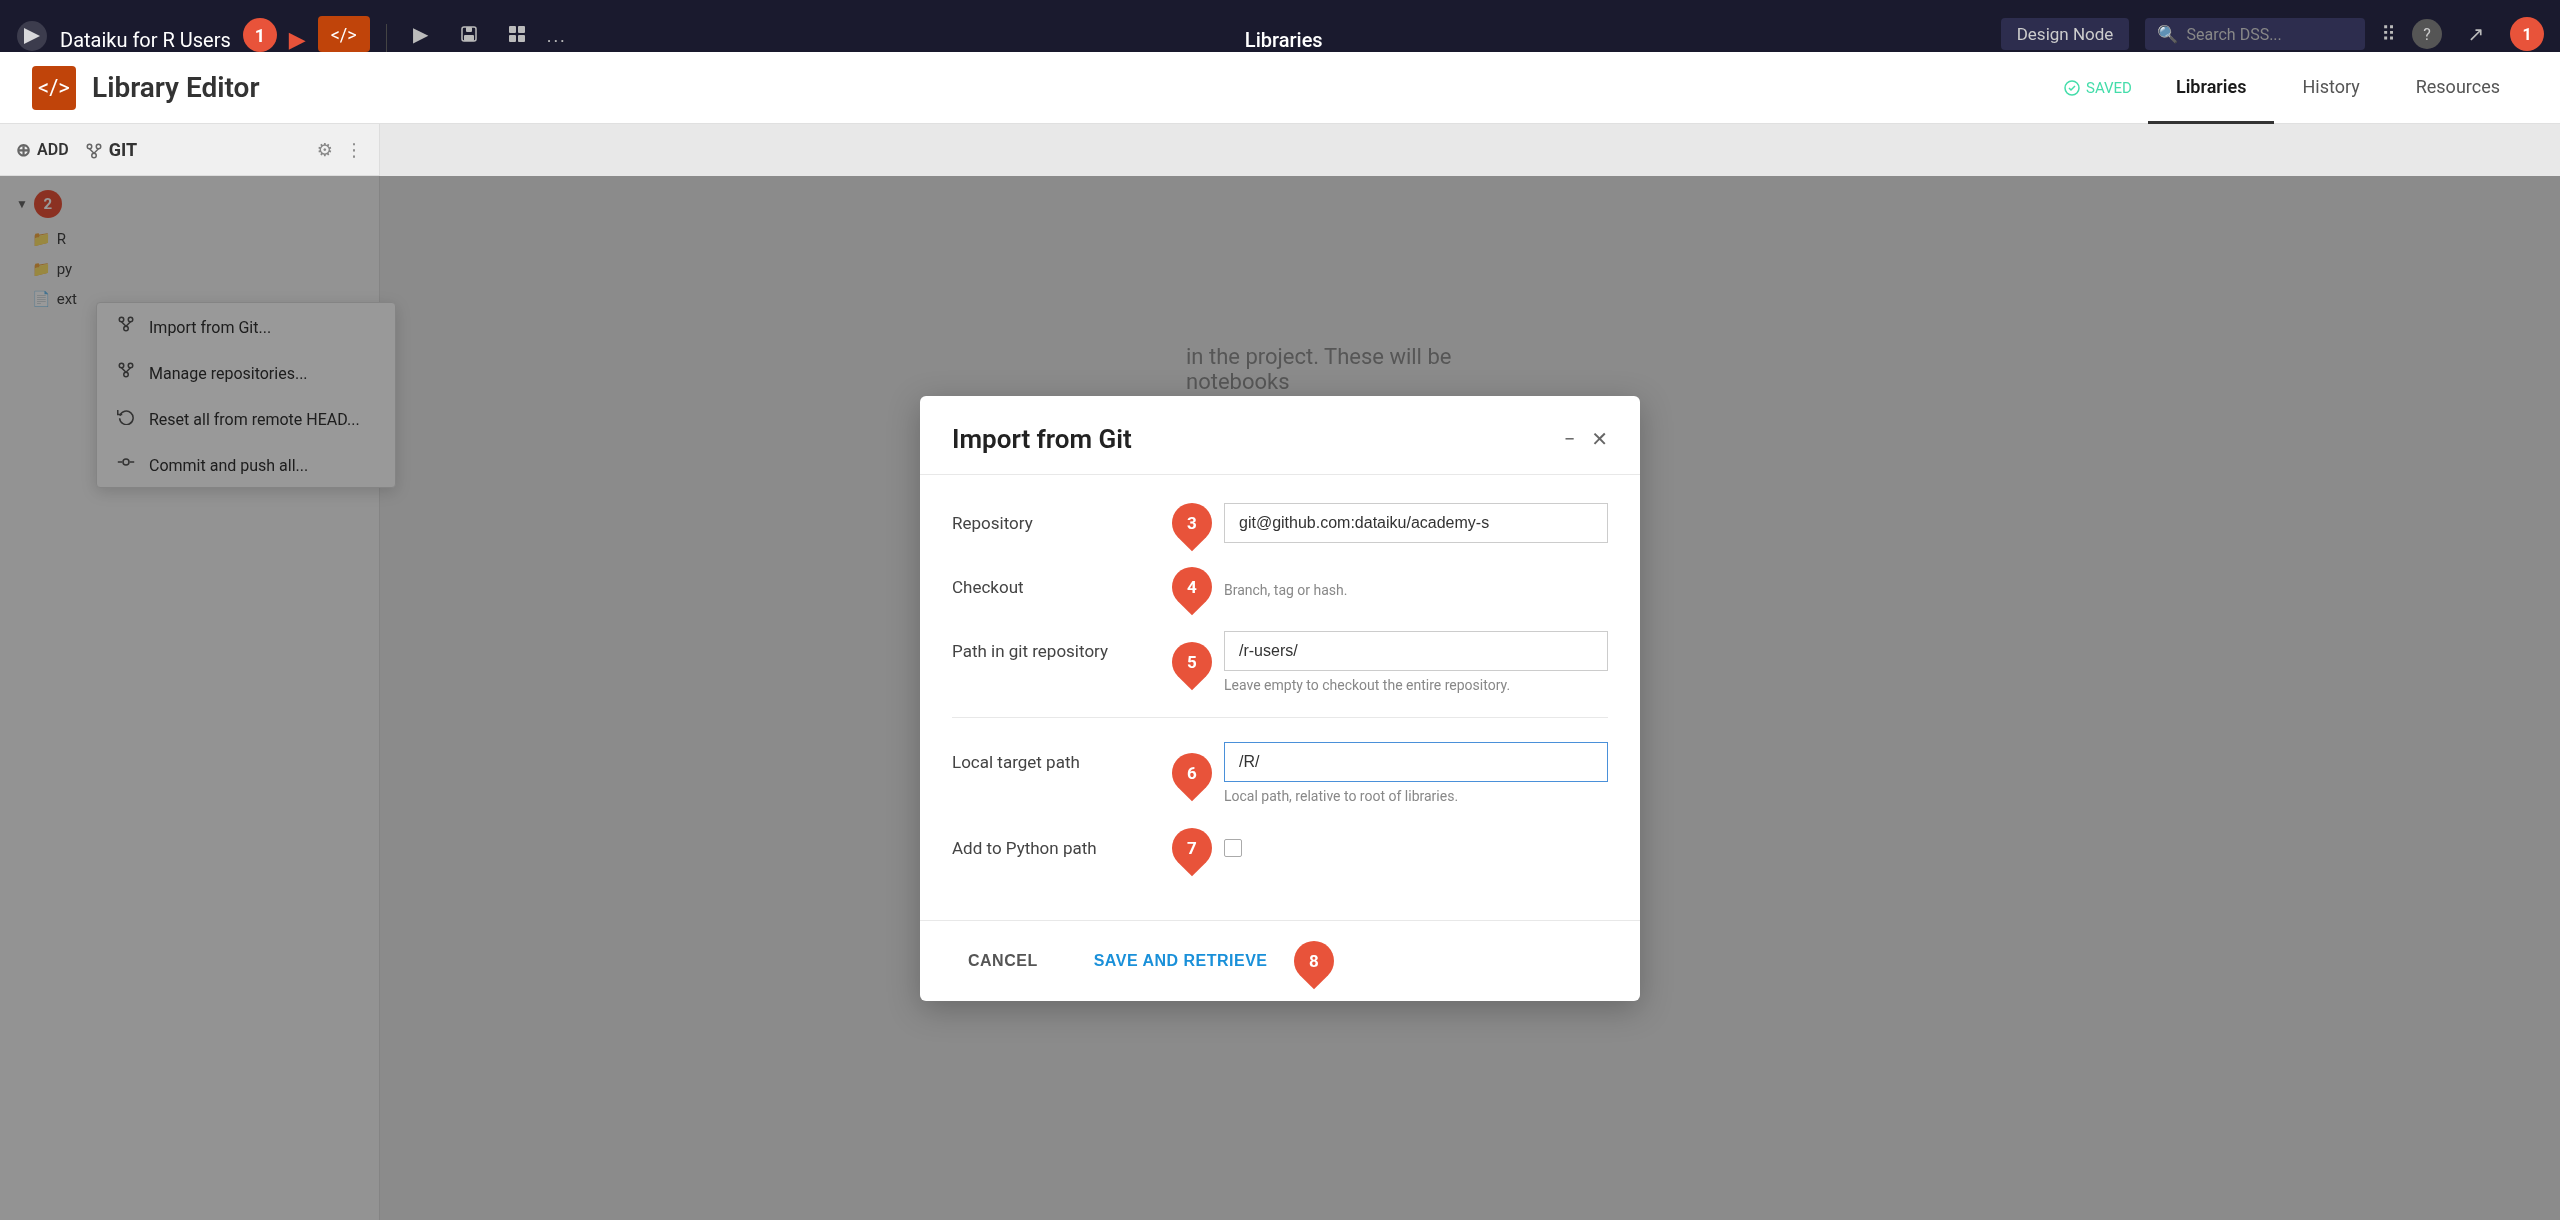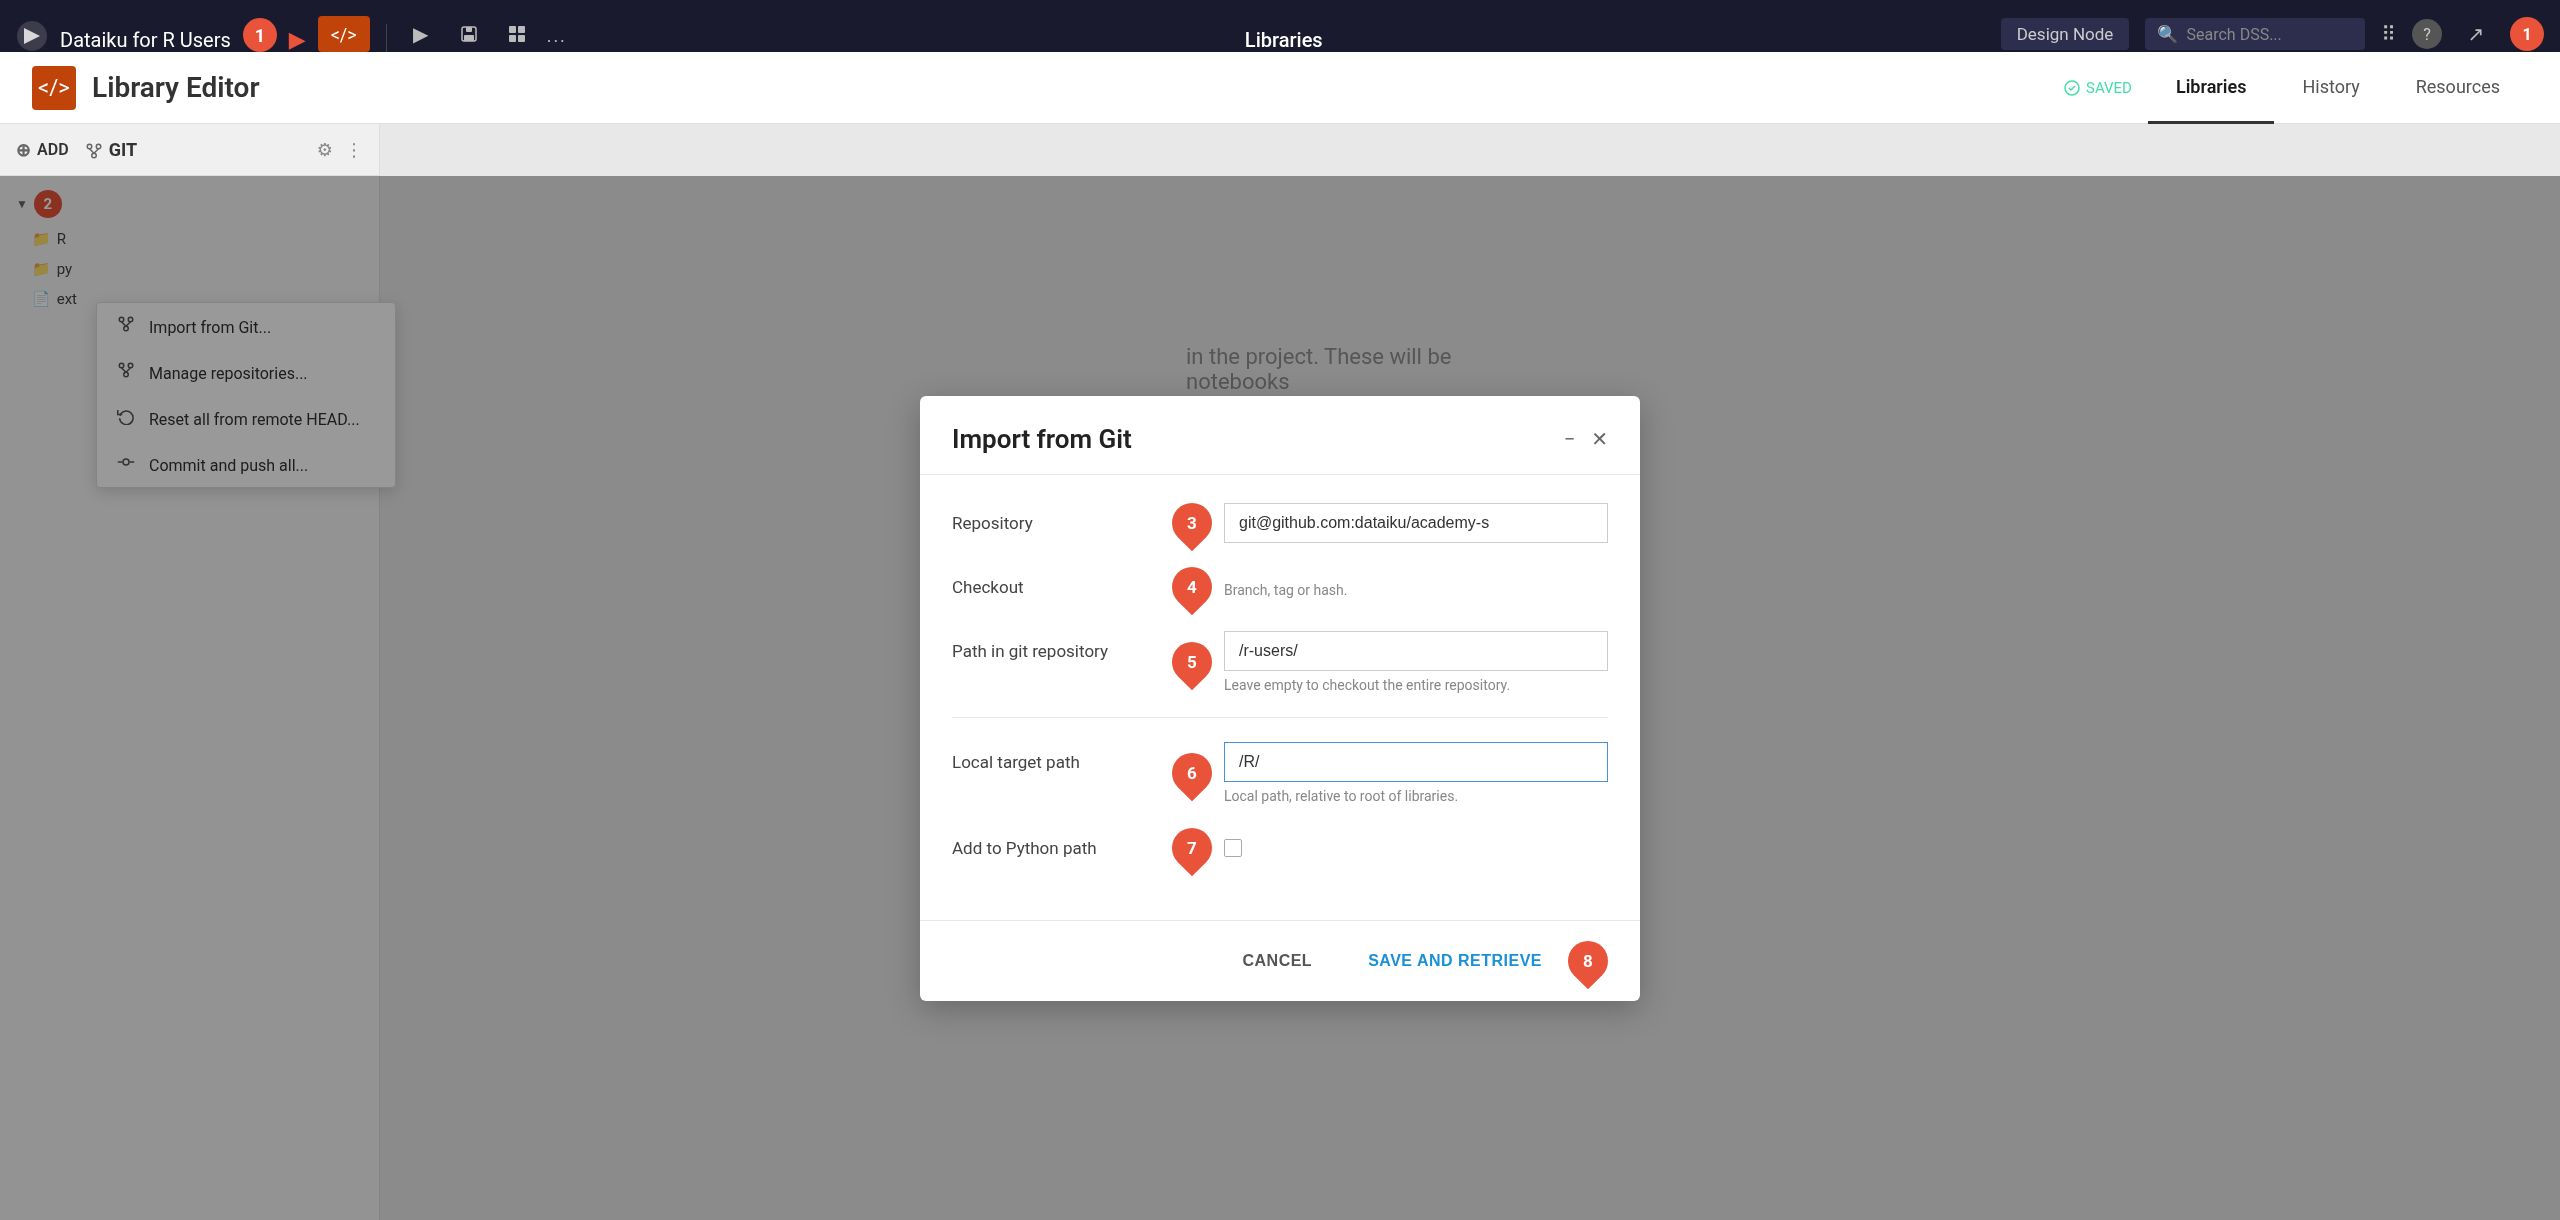--- a/index.html
+++ b/index.html
@@ -521,21 +521,21 @@
           <div style="display:flex;align-items:center;gap:12px;flex:1;">
             <div class="step-teardrop">
                 <span>7</span>
               </div>
             <div class="form-checkbox"></div>
           </div>
         </div>
 
       </div>
 
-      <div style="padding:20px 32px;display:flex;justify-content:flex-end;align-items:center;gap:24px;border-top:1px solid #e8e8e8;">
+      <div style="padding:20px 32px;display:flex;justify-content:flex-start;align-items:center;gap:24px;border-top:1px solid #e8e8e8;">
         <button style="background:none;border:none;font-size:16px;font-weight:600;color:#555;cursor:pointer;letter-spacing:0.5px;padding:10px 16px;">CANCEL</button>
         <div style="display:flex;align-items:center;gap:10px;">
           <button style="background:none;border:none;font-size:16px;font-weight:700;color:#1a90d9;cursor:pointer;letter-spacing:0.5px;padding:10px 16px;">SAVE AND RETRIEVE</button>
           <div class="step-teardrop">
               <span>8</span>
             </div>
         </div>
       </div>
     </div>
   </div>

